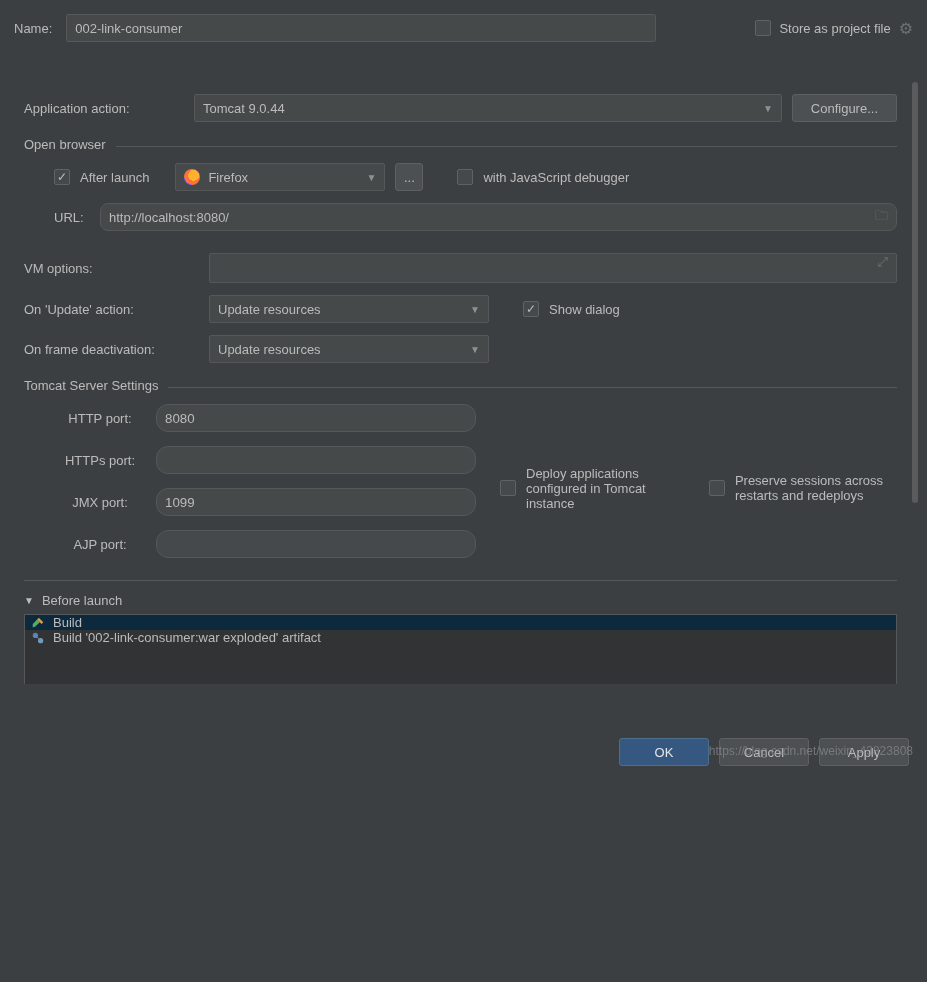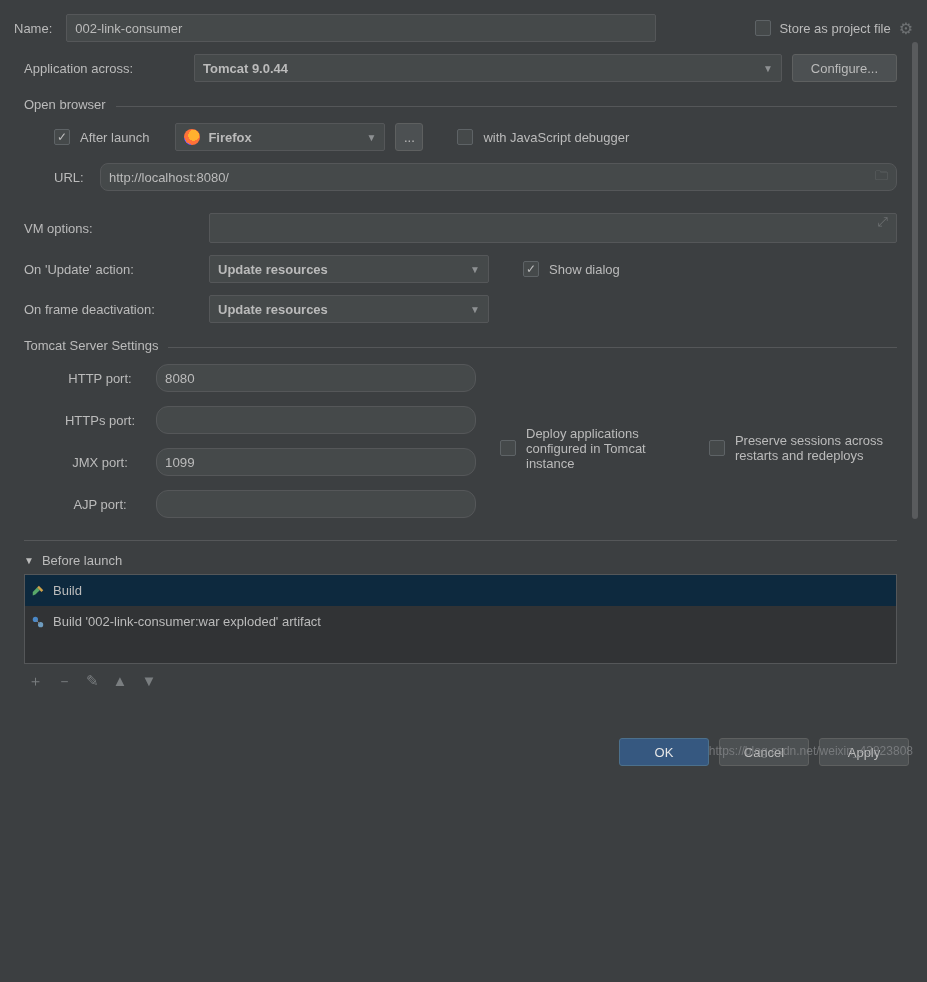--- a/index.html
+++ b/index.html
@@ -12,21 +12,21 @@
     --text-dim:#8e9193;
     --accent:#4a88c7;
     --input-bg:#45494a;
     --btn-bg:#4c5052;
     --btn-border:#5e6060;
     --primary-btn:#365880;
     --primary-border:#4c708c;
   }
   html,body{margin:0;padding:0;background:var(--bg);color:var(--text);font-family:"Segoe UI",Arial,sans-serif;font-size:13px;height:100%;}
   *{box-sizing:border-box;}
-  .root{width:927px;height:782px;background:var(--bg);position:relative;display:flex;flex-direction:column;padding:14px 8px 0 14px;}
+  .root{width:927px;height:782px;background:var(--bg);position:relative;display:flex;flex-direction:column;padding:14px 8px 0 14px;gap:40px;}
   
   .top-row{display:flex;align-items:center;gap:14px;padding-right:6px;}
   .top-row label{white-space:nowrap;font-size:13px;}
   .text-input{flex:0 0 auto;height:28px;background:var(--input-bg);border:1px solid var(--border);border-radius:2px;color:var(--text);padding:0 8px;font-size:13px;}
   .name-input{width:590px;}
   .spacer{flex:1;}
   .checkbox{width:16px;height:16px;border:1px solid var(--border-light);border-radius:2px;background:var(--input-bg);display:inline-flex;align-items:center;justify-content:center;flex:0 0 auto;}
   .checkbox.checked::after{content:"✓";color:var(--text);font-size:12px;line-height:1;}
   .store-row{display:flex;align-items:center;gap:8px;}
   .gear{color:#6e7173;font-size:16px;}
@@ -36,21 +36,21 @@
   .tab.active{border-bottom:3px solid var(--accent);margin-bottom:-1px;color:#cfcfcf;}
   
   .body-wrap{display:flex;flex:1;min-height:0;}
   .body{flex:1;padding:12px 10px 20px 10px;overflow:hidden;}
   .vscroll{width:8px;background:#3c3f41;margin-left:4px;position:relative;}
   .vscroll::before{content:"";position:absolute;top:0;left:1px;width:6px;height:70%;background:#595b5d;border-radius:3px;}
   
   .row{display:flex;align-items:center;gap:10px;margin-bottom:12px;}
   .row>label{white-space:nowrap;}
   .app-label{width:160px;}
-  .select{flex:1;height:28px;background:var(--input-bg);border:1px solid var(--border);border-radius:2px;display:flex;align-items:center;padding:0 8px;position:relative;font-weight:bold;}
+  .select{flex:1;height:28px;background:var(--input-bg);border:1px solid var(--border);border-radius:2px;display:flex;align-items:center;padding:0 8px;position:relative;}
   .select .arrow{position:absolute;right:8px;color:var(--text-dim);font-size:10px;}
   .btn{height:28px;background:var(--btn-bg);border:1px solid var(--btn-border);border-radius:3px;color:var(--text);padding:0 18px;display:flex;align-items:center;cursor:pointer;}
   .btn.small{padding:0 8px;width:28px;justify-content:center;}
   .btn.primary{background:var(--primary-btn);border-color:var(--primary-border);color:#e6e6e6;}
   
   .section{border-top:1px solid var(--border);position:relative;margin-top:24px;padding-top:16px;}
   .section>.legend{position:absolute;top:-10px;left:0;background:var(--bg);padding-right:10px;color:var(--text);}
   .indent{padding-left:30px;}
   .url-input{flex:1;height:28px;background:var(--input-bg);border:1px solid var(--border);border-radius:8px;color:var(--text);padding:0 8px;display:flex;align-items:center;position:relative;}
   .url-input .folder,.vm-input .expand,.jre-select .folder{position:absolute;right:8px;color:#6e7173;}
@@ -64,21 +64,21 @@
   .port-input{width:320px;flex:0 0 auto;height:28px;background:var(--input-bg);border:1px solid var(--border);border-radius:12px;color:var(--text);padding:0 8px;}
   .ports{padding-left:30px;}
   .ports .row{margin-bottom:14px;}
   .check-col{margin-left:24px;display:flex;flex-direction:row;gap:16px;}
   .check-line{display:flex;align-items:center;gap:10px;}
   
   .bl-section{border-top:1px solid var(--border);margin-top:8px;padding-top:6px;}
   .bl-header{display:flex;align-items:center;gap:8px;padding:6px 0;}
   .bl-header .tri{font-size:10px;}
   .bl-list{background:var(--panel);border:1px solid var(--border);height:90px;}
-  .bl-item{display:flex;align-items:center;gap:8px;padding:8px 6px;}
+  .bl-item{display:flex;align-items:center;gap:8px;padding:0 6px;}
   .bl-item.sel{background:#0d293e;}
   .tool-row{display:flex;gap:14px;padding:8px 4px;color:#7a7e80;}
   .tool-row span{cursor:pointer;font-size:15px;}
   
   .bottom{display:flex;justify-content:flex-end;gap:10px;padding:14px 10px 16px 0;}
   .bottom .btn{min-width:90px;justify-content:center;}
   .watermark{position:absolute;right:14px;bottom:24px;color:#8a8c8f;font-size:12px;opacity:.7;pointer-events:none;}
   
   .ff-icon{width:16px;height:16px;border-radius:50%;background:radial-gradient(circle at 60% 40%,#ffb02e 0 40%,#ff7139 40% 70%,#9059ff 70% 100%);flex:0 0 auto;}
   .hammer{color:#59a869;}
@@ -99,21 +99,21 @@
       <span>Store as project file</span>
       <span class="gear">⚙</span>
     </div>
   </div>
 
 
   <div class="body-wrap">
     <div class="body">
 
       <div class="row">
-        <label class="app-label">Application across:</label>
+        <label class="app-label">Application action:</label>
         <div class="select">
           <span>Tomcat 9.0.44</span>
           <span class="arrow">▼</span>
         </div>
         <div class="btn">Configure...</div>
       </div>
 
       <div class="section">
         <span class="legend">Open browser</span>
         <div class="indent">

